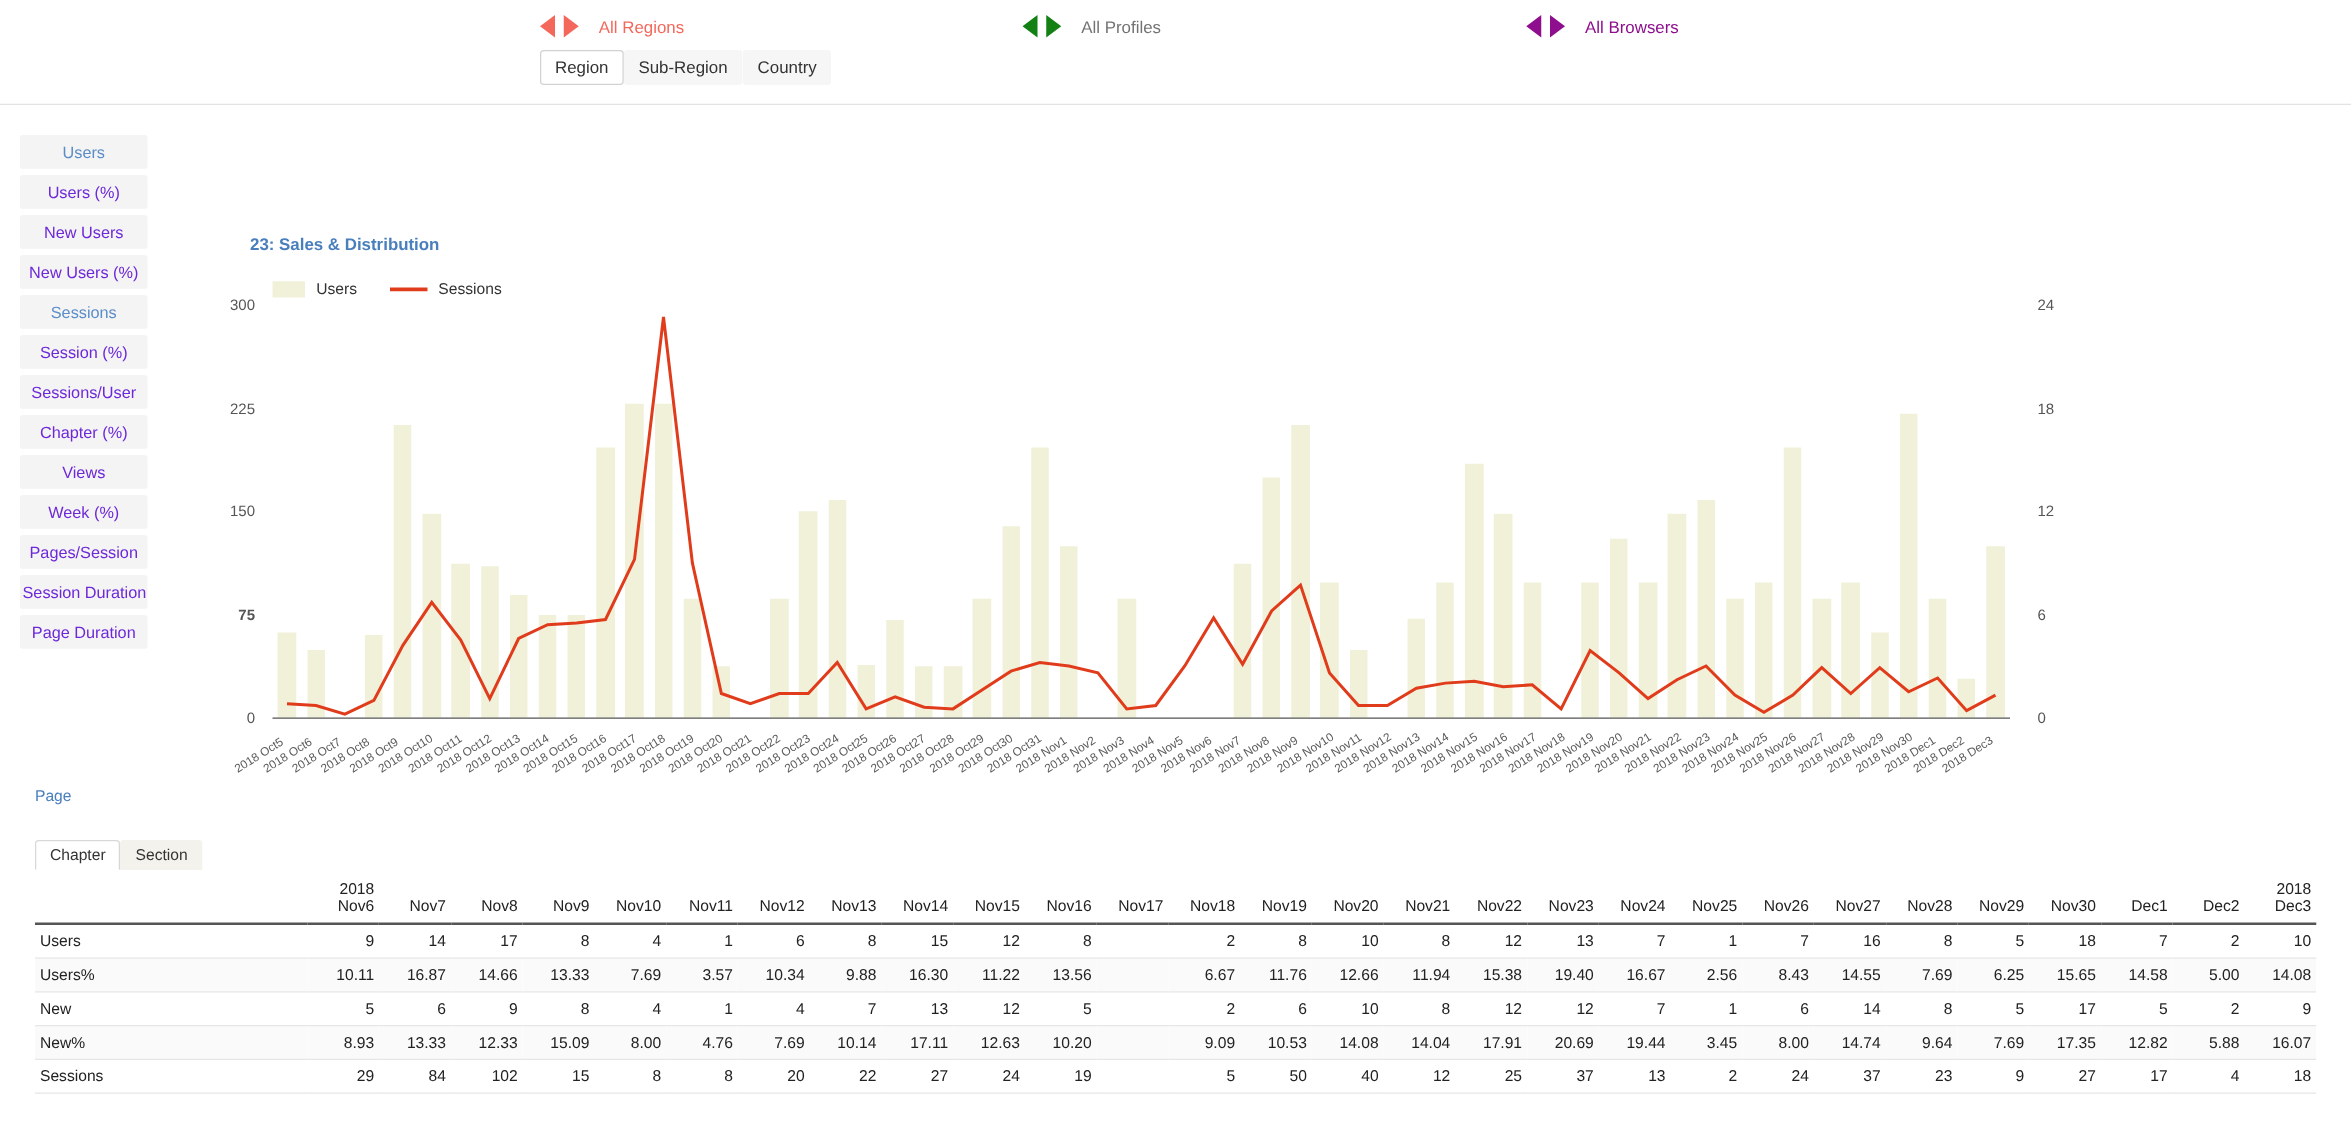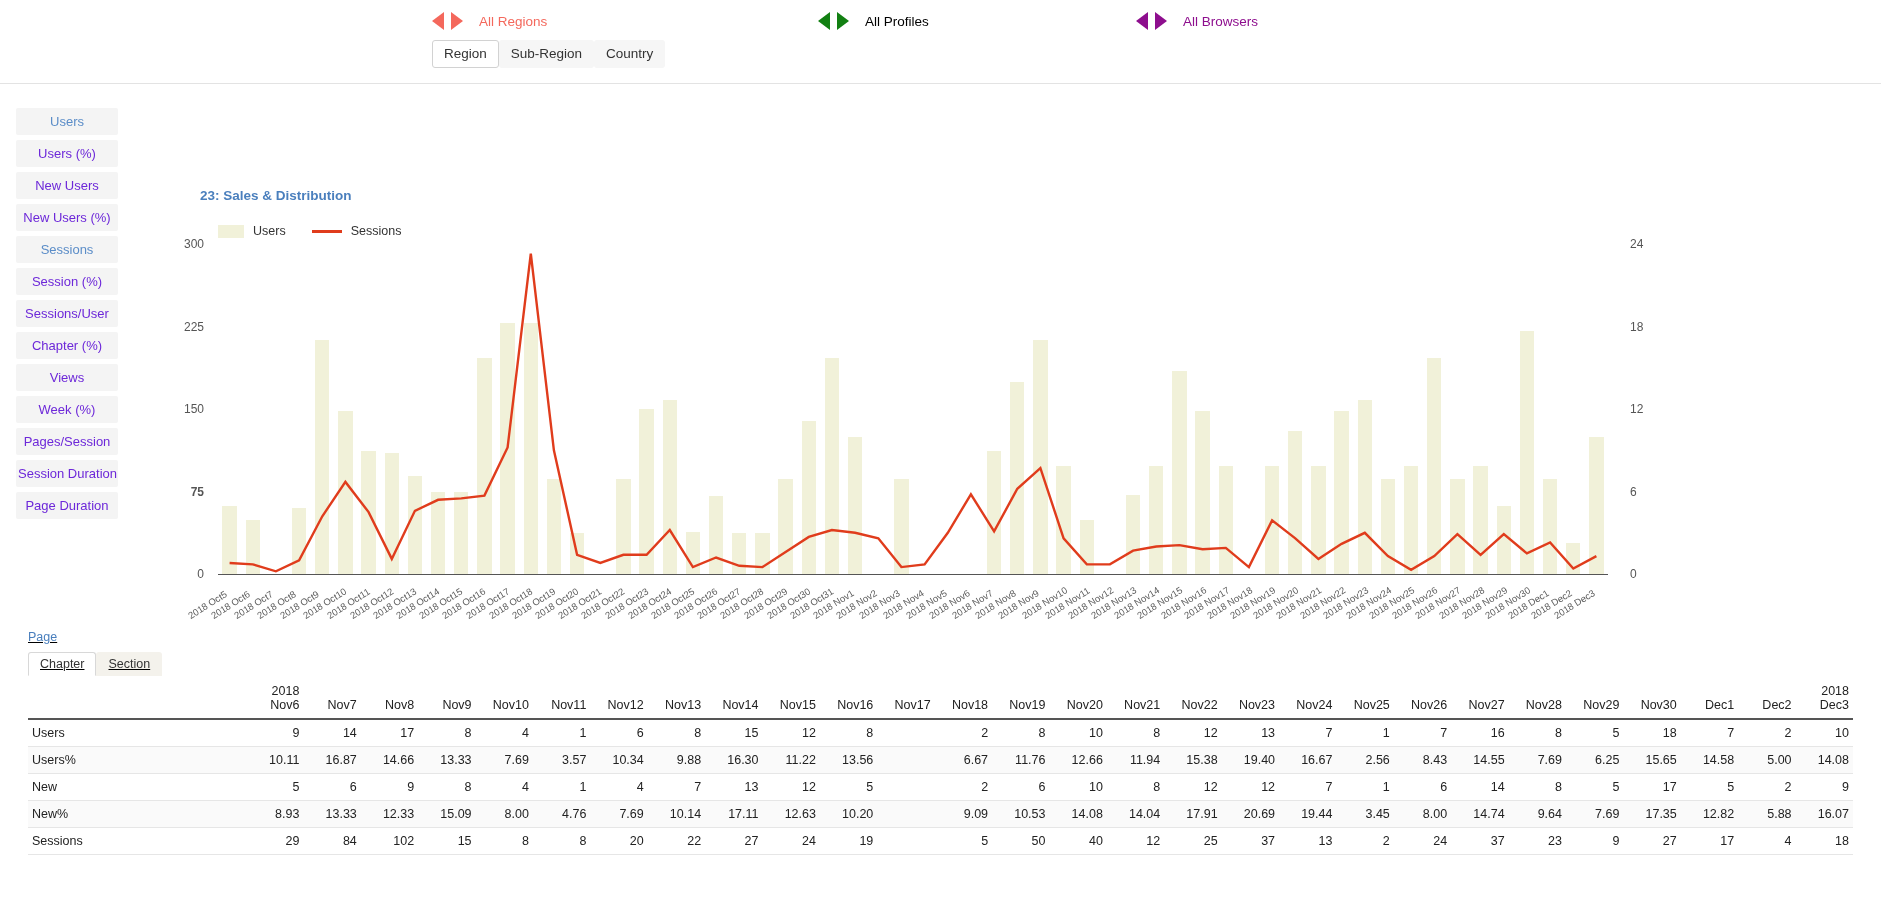--- a/index.html
+++ b/index.html
@@ -15,21 +15,21 @@
   .topbar {
     position: relative;
     height: 84px;
     border-bottom: 1px solid #e3e3e3;
     background: #ffffff;
   }
   .filter-group { position: absolute; top: 0; }
   .fg-date     { left: 42px; }
   .fg-region   { left: 432px; }
   .fg-profile  { left: 818px; }
-  .fg-browser  { left: 1136px; }
+  .fg-browser  { left: 1221px; }
 
   .nav-row {
     display: flex; align-items: center;
     height: 42px; gap: 7px;
   }
   .arrow {
     width: 0; height: 0; cursor: pointer;
     border-top: 9px solid transparent;
     border-bottom: 9px solid transparent;
   }
@@ -164,20 +164,21 @@
   }
   .chap-row { display: flex; margin-bottom: 2px; }
   .chap-btn {
     font-size: 12.5px; color: #333;
     background: #f4f2ec;
     border: 1px solid transparent;
     padding: 4px 11px;
     border-radius: 3px 3px 0 0;
     cursor: pointer;
     font-family: "Liberation Sans", sans-serif;
+    margin-top: 20px;
   }
   .chap-btn.active { background: #ffffff; border: 1px solid #d8d8d8; border-bottom-color: #fff; }
 
   table.datatbl {
     border-collapse: collapse;
     width: 100%;
     font-size: 12.5px;
     color: #222;
     table-layout: fixed;
   }
@@ -211,21 +212,21 @@
       <button class="seg-btn active">Region</button>
       <button class="seg-btn">Sub-Region</button>
       <button class="seg-btn">Country</button>
     </div>
   </div>
 
   <div class="filter-group fg-profile">
     <div class="nav-row">
       <span class="arrow left" style="color:#128012"></span>
       <span class="arrow right" style="color:#128012"></span>
-      <span class="nav-label" style="color:#000000">All Profiles</span>
+      <span class="nav-label" style="color:#737373">All Profiles</span>
     </div>
   </div>
 
   <div class="filter-group fg-browser">
     <div class="nav-row">
       <span class="arrow left" style="color:#8e0e8e"></span>
       <span class="arrow right" style="color:#8e0e8e"></span>
       <span class="nav-label" style="color:#8e0e8e">All Browsers</span>
     </div>
   </div>
@@ -394,21 +395,21 @@
         <div class="xlab" style="left: 1262.58px;">2018 Nov28</div>
         <div class="xlab" style="left: 1285.75px;">2018 Nov29</div>
         <div class="xlab" style="left: 1308.92px;">2018 Nov30</div>
         <div class="xlab" style="left: 1332.08px;">2018 Dec1</div>
         <div class="xlab" style="left: 1355.25px;">2018 Dec2</div>
         <div class="xlab" style="left: 1378.42px;">2018 Dec3</div>
       </div>
   </div>
 
   <div class="table-zone">
-    <div style="display:flex; align-items:flex-end;text-decoration:underline;">
+    <div style="display:flex; align-items:flex-end;">
       <div style="width:218px;">
         <div class="tbl-head-lbl">Page</div>
         <div class="chap-row">
           <button class="chap-btn active">Chapter</button>
           <button class="chap-btn">Section</button>
         </div>
       </div>
       <div style="flex:1"></div>
     </div>
 

